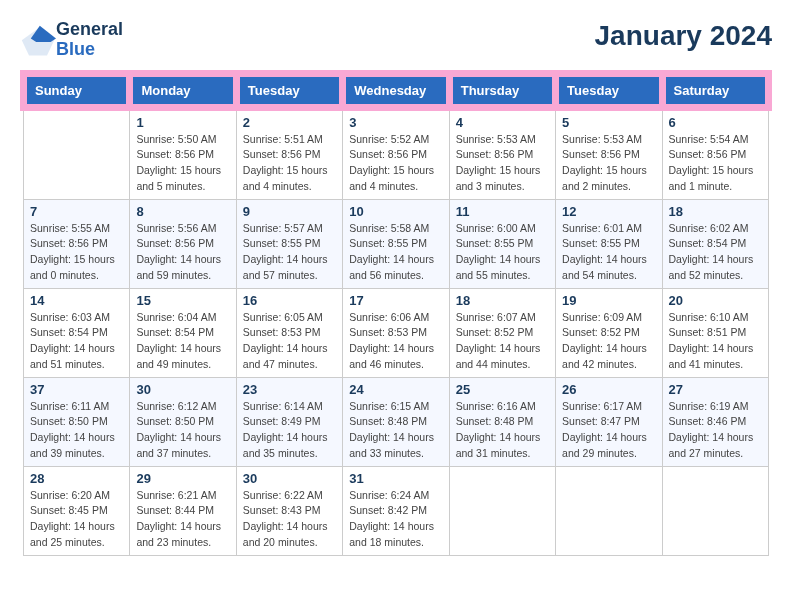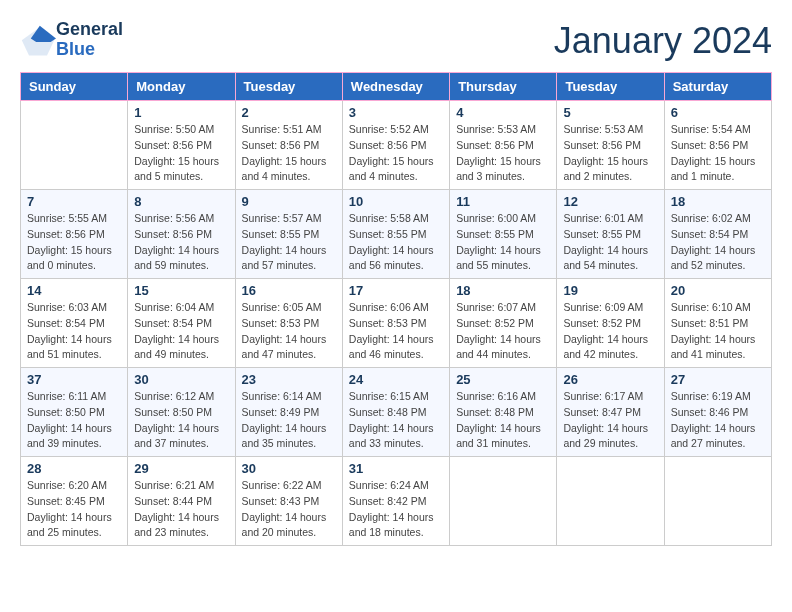--- a/index.html
+++ b/index.html
@@ -30,22 +30,22 @@
       color: #2a6bbf;
     }
     .logo-icon {
       width: 36px;
       height: 36px;
     }
     .title-block {
       text-align: right;
     }
     .month-title {
-      font-size: 36px;
-      font-weight: normal;
+      font-size: 28px;
+      font-weight: bold;
       color: #1a3a5c;
     }
     .location-title {
       font-size: 16px;
       color: #555;
     }
     table {
       width: 100%;
       border-collapse: collapse;
       font-size: 11px;
@@ -81,21 +81,21 @@
     .empty-cell {
       background: #f9f9f9;
     }
     tr:nth-child(even) td {
       background: #f5f8ff;
     }
     tr:nth-child(odd) td {
       background: #fff;
     }
     th {
-      border: 1px solid #f9a8d4;
+      border: 7px solid #f9a8d4;
     }
   </style>
 </head>
 <body>
 
 <div class="header">
   <div class="logo">
     <svg class="logo-icon" viewBox="0 0 40 40">
       <polygon points="20,5 38,18 30,35 10,35 2,18" fill="#2a6bbf" opacity="0.15"></polygon>
       <polygon points="22,2 40,16 34,20 18,20 12,16" fill="#2a6bbf"></polygon>

